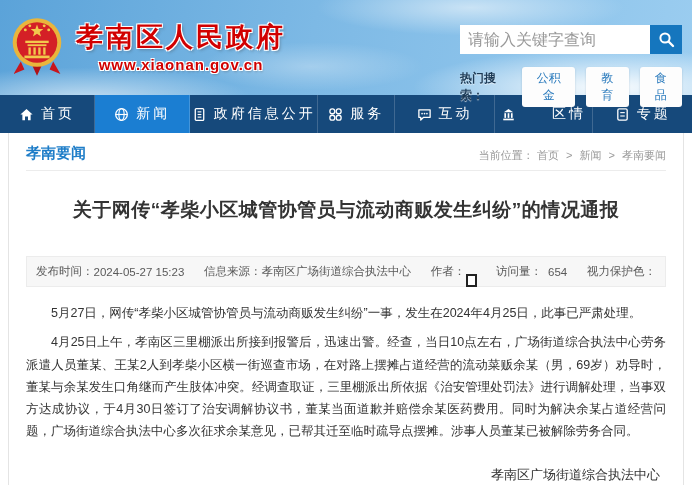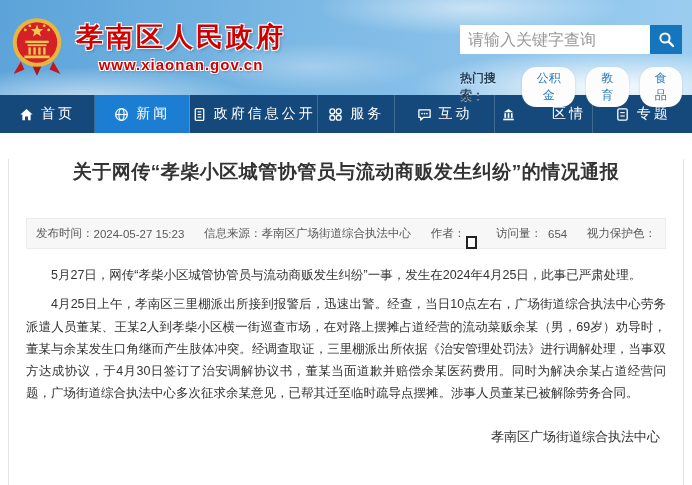--- a/index.html
+++ b/index.html
@@ -33,21 +33,21 @@
     width:190px; height:29px; border:none; outline:none; padding:0 8px;
     font-size:16px; color:#333; background:#fff;
   }
   .search-input::placeholder { color:#999; }
   .search-btn { width:32px; height:29px; border:none; background:#1576be; cursor:pointer;
                 display:flex; align-items:center; justify-content:center; }
   .hot-row { margin-top:13px; display:flex; align-items:center; }
   .hot-label { font-size:12px; font-weight:bold; color:#1c3a56; text-shadow:0 1px 1px rgba(255,255,255,.7); }
   .hot-pill {
     margin-left:11px; background:#fdfdfd; color:#2b7bbd; font-size:12px;
-    padding:3px 11px; border-radius:14px; border:none; cursor:pointer;
+    padding:3px 11px; border-radius:3px; border:none; cursor:pointer;
     box-shadow:0 1px 2px rgba(40,80,120,.25);
   }
 
   
   .nav { display:flex; width:692px; height:38px; background:#16497b; }
   .nav-item {
     display:flex; align-items:center; justify-content:center; gap:7px;
     color:#fff; font-size:14px; cursor:pointer; border-right:1px solid rgba(255,255,255,.18);
   }
   .nav-item:last-child { border-right:none; }
@@ -202,20 +202,31 @@
       <rect x="3" y="2" width="10" height="12" rx="1.5" fill="none" stroke="#fff" stroke-width="1.4"></rect>
       <line x1="5.6" y1="6" x2="10.4" y2="6" stroke="#fff" stroke-width="1.2"></line>
       <line x1="5.6" y1="9.6" x2="10.4" y2="9.6" stroke="#fff" stroke-width="1.2"></line>
     </svg>
     <span class="nav-label">专题</span>
   </div>
 </div>
 
 <div class="page-body">
 
+  <div class="section-row">
+    <span class="section-title">孝南要闻</span>
+    <span class="breadcrumb">
+      <span>当前位置：</span>
+      <a>首页</a>
+      <span class="crumb-sep">&gt;</span>
+      <a>新闻</a>
+      <span class="crumb-sep">&gt;</span>
+      <span>孝南要闻</span>
+    </span>
+  </div>
 
   <h1 class="article-title">关于网传“孝柴小区城管协管员与流动商贩发生纠纷”的情况通报</h1>
 
   <div class="meta-bar">
     <span class="meta-item">
       <span>发布时间：</span>
       <span>2024-05-27 15:23</span>
     </span>
     <span class="meta-item">
       <span>信息来源：</span>

